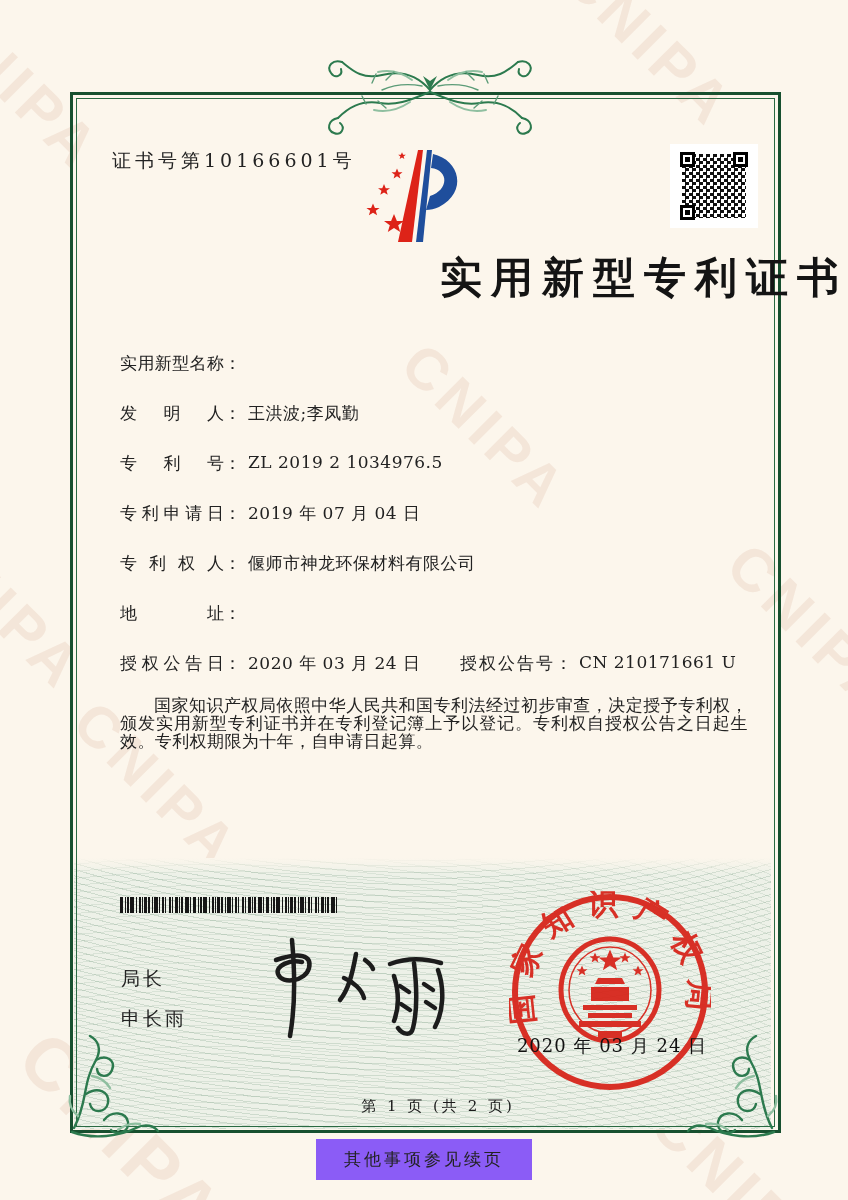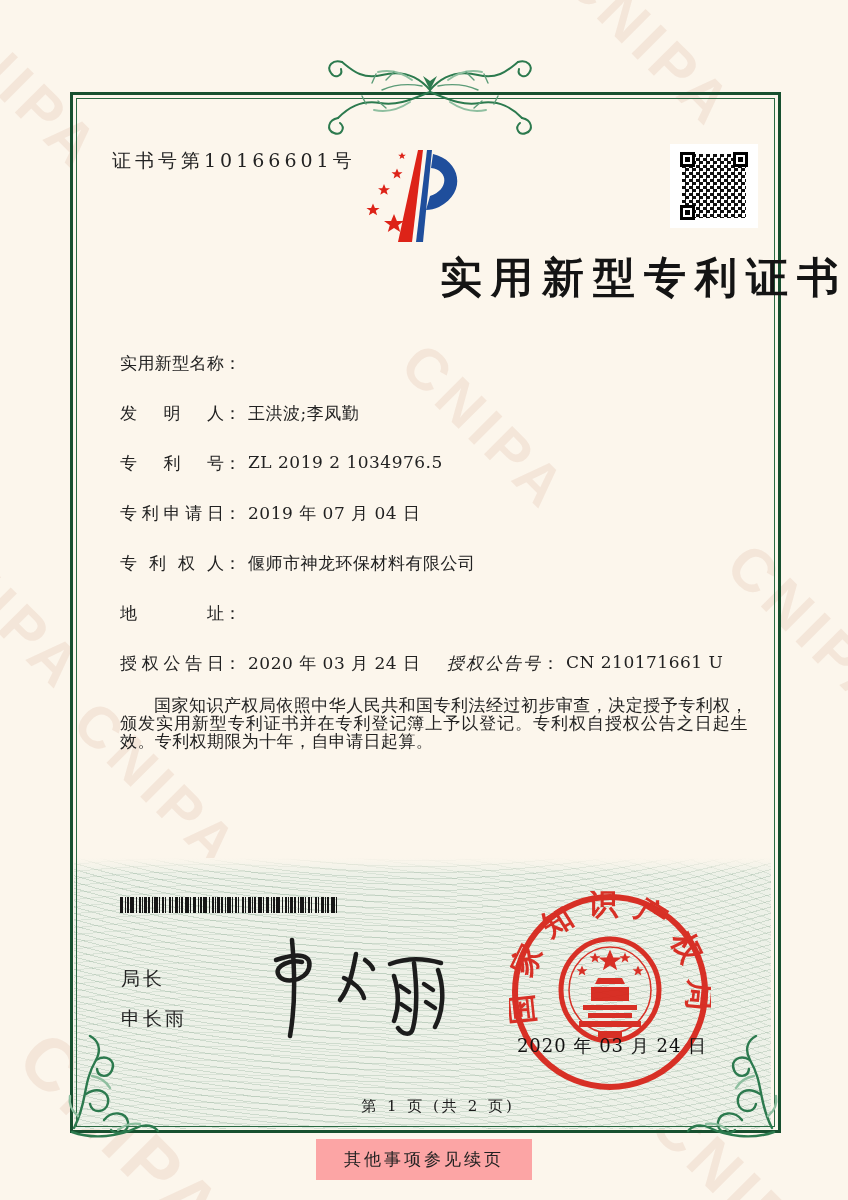--- a/index.html
+++ b/index.html
@@ -35,37 +35,37 @@
   .fp.tl{left:-2px;top:-2px}.fp.tr{right:-2px;top:-2px}.fp.bl{left:-2px;bottom:-2px}
   .title{position:absolute;left:0;right:0;top:250px;text-align:right;font-size:42px;
          font-weight:bold;letter-spacing:9px;color:#141414;z-index:5;}
   
   .fields{position:absolute;left:120px;top:352px;width:640px;z-index:5;font-size:17px;}
   .f-row{display:flex;align-items:flex-start;height:24px;margin-bottom:26px;white-space:nowrap;}
   .f-label{display:inline-block;width:104px;text-align:justify;text-align-last:justify;}
   .f-colon{display:inline-block;}
   .f-value{margin-left:7px;letter-spacing:0.5px;}
   .f-value.w170{width:172px;}
-  .f-label2{margin-left:27px;letter-spacing:2px;font-style:italic;}
+  .f-label2{margin-left:40px;letter-spacing:2px;}
   
   .bodytext{position:absolute;left:120px;top:696px;width:628px;z-index:5;
             font-size:17px;line-height:18px;letter-spacing:0.4px;text-align:justify;}
   .bodytext p{margin:0;text-indent:2em;}
   
   .barcode{position:absolute;left:120px;top:897px;z-index:5;}
   .officer-title{position:absolute;left:121px;top:966px;font-size:19px;letter-spacing:3px;z-index:5;}
   .officer-name{position:absolute;left:121px;top:1006px;font-size:19px;letter-spacing:3px;z-index:5;text-align:center;}
   .signature{position:absolute;left:248px;top:928px;z-index:6;}
   .seal{position:absolute;left:509px;top:891px;width:202px;height:202px;z-index:6;opacity:0.95;}
   .seal-date{position:absolute;left:512px;top:1034px;width:200px;text-align:center;
              font-size:18px;color:#111;z-index:7;letter-spacing:1px;}
   .page-info{position:absolute;left:0;right:0;top:1097px;text-align:center;font-size:15px;
              letter-spacing:3px;z-index:5;color:#1a1a1a;padding-left:28px;}
   .continuation{position:absolute;left:50%;transform:translateX(-50%);top:1139px;
-                background:#fca5a5;padding:9px 28px;font-size:17px;letter-spacing:3px;z-index:5;}
+                background:#8b5cf6;padding:9px 28px;font-size:17px;letter-spacing:3px;z-index:5;}
 </style>
 </head>
 <body>
 
 <svg width="0" height="0" style="position:absolute" aria-hidden="true">
   <defs>
     <path id="st" d="M0,-10 L2.9,-3.1 10,-3.1 4.2,1.2 6.2,8.1 0,4 -6.2,8.1 -4.2,1.2 -10,-3.1 -2.9,-3.1 Z"></path>
   </defs>
 </svg>
 

